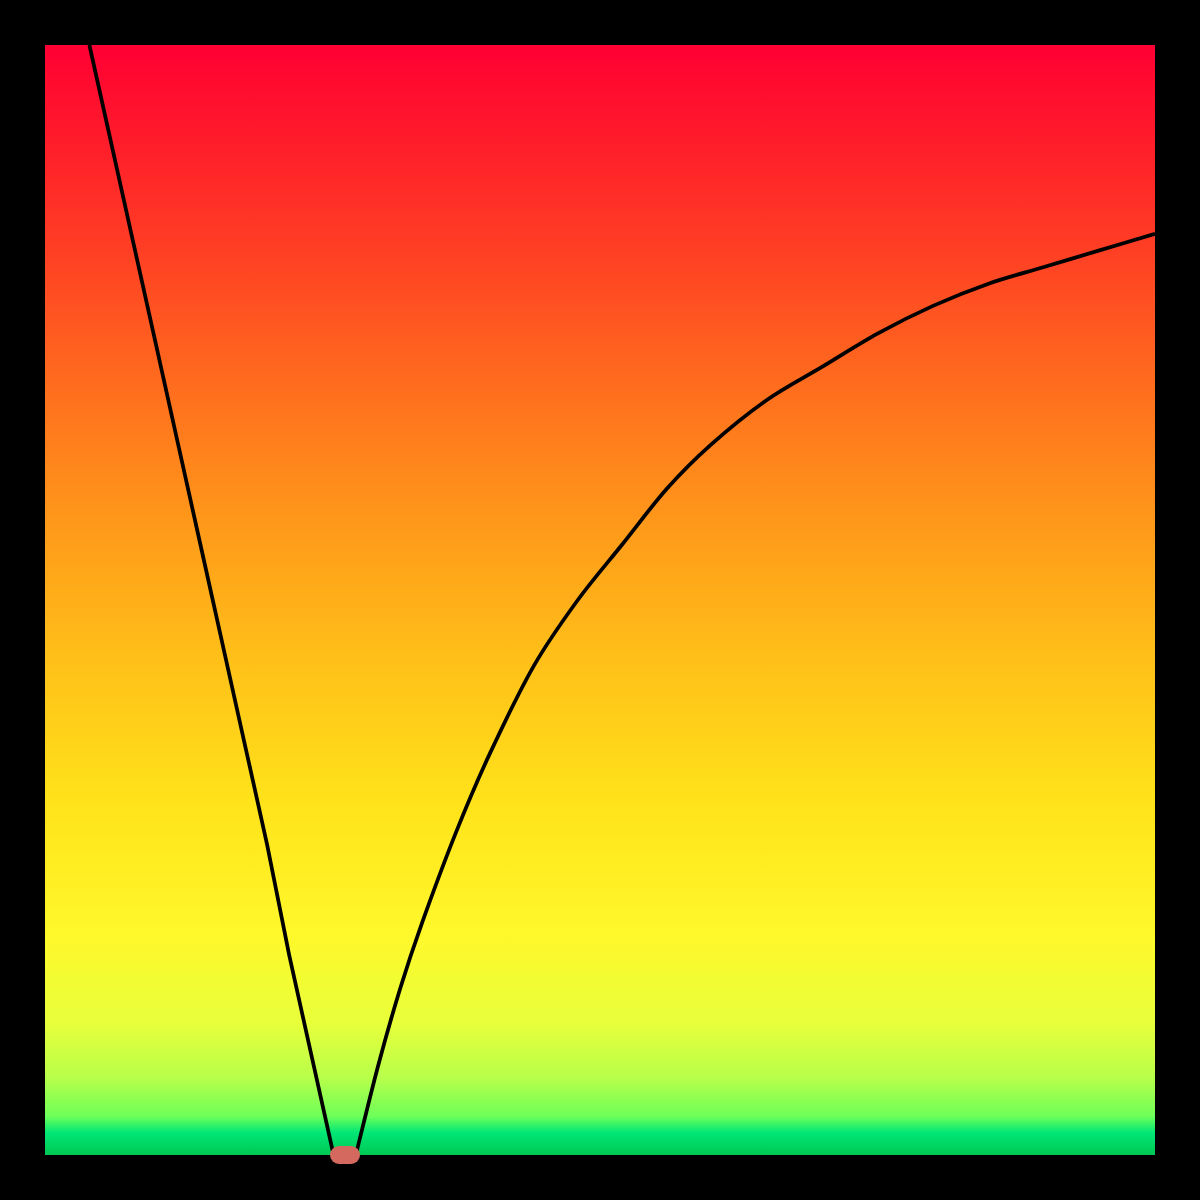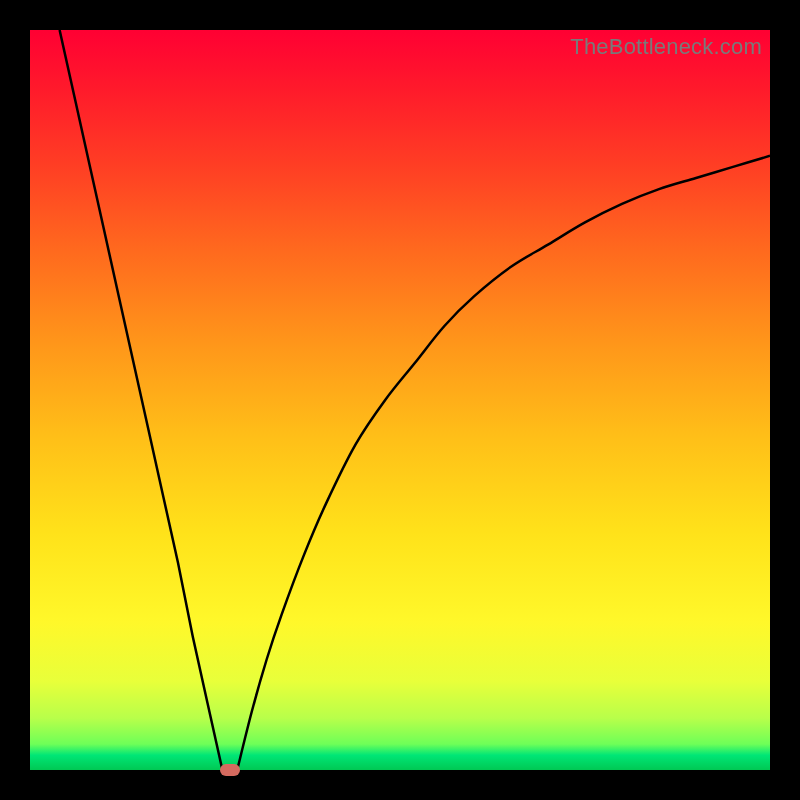--- a/index.html
+++ b/index.html
@@ -62,21 +62,20 @@
     height: 12px;
     border-radius: 6px;
     background: #d46a5f;
   }
 </style>
 </head>
 <body>
 
 <div class="outer">
   <div class="plot">
-    <div class="watermark">TheBottleneck.com</div>
 
     <svg class="curve" viewBox="0 0 740 740" preserveAspectRatio="none">
       <path d="M 29.6 0 L 44.4 66.60000000000002 L 59.2 133.20000000000005 L 74 199.80000000000007 L 88.8 266.4 L 103.60000000000001 332.99999999999994 L 118.4 399.59999999999997 L 133.2 466.2 L 148 532.8 L 162.8 606.8 L 177.6 673.4 L 192.4 740" fill="none" stroke="#000" stroke-width="2.5" id="path-left"></path>
       <path d="M 207.20000000000002 740 C 209.66666666666669 730.1333333333333 217.06666666666666 699.3 222 680.8 C 226.93333333333334 662.3 231.86666666666667 645.0333333333333 236.8 629 C 241.73333333333335 612.9666666666667 245.43333333333337 601.8666666666667 251.60000000000002 584.6 C 257.7666666666667 567.3333333333334 266.40000000000003 543.9 273.8 525.4 C 281.2 506.9 287.3666666666667 492.1 296 473.6 C 304.6333333333333 455.1 315.73333333333335 431.66666666666663 325.6 414.4 C 335.4666666666667 397.1333333333333 345.3333333333333 383.56666666666666 355.2 370 C 365.06666666666666 356.43333333333334 374.93333333333334 345.33333333333326 384.8 332.99999999999994 C 394.6666666666667 320.66666666666663 404.53333333333336 307.1 414.40000000000003 296 C 424.2666666666667 284.9 432.9 276.26666666666665 444 266.4 C 455.1 256.5333333333333 468.6666666666667 245.43333333333328 481 236.79999999999995 C 493.3333333333333 228.16666666666663 505.6666666666667 222.00000000000003 518 214.60000000000002 C 530.3333333333334 207.20000000000002 542.6666666666666 199.1833333333333 555 192.39999999999998 C 567.3333333333334 185.61666666666665 579.6666666666666 179.44999999999996 592 173.89999999999998 C 604.3333333333334 168.35 616.6666666666666 163.41666666666669 629 159.10000000000002 C 641.3333333333334 154.78333333333336 653.6666666666666 151.7 666 148 C 678.3333333333334 144.3 690.6666666666666 140.60000000000008 703 136.9000000000001 C 715.3333333333334 133.2000000000001 733.8333333333334 127.65000000000008 740 125.80000000000007" fill="none" stroke="#000" stroke-width="2.5" id="path-right"></path>
     </svg>
 
     <div class="marker" id="marker" style="left: 189.8px; top: 734px; background: rgb(212, 106, 95);"></div>
   </div>
 </div>
 

